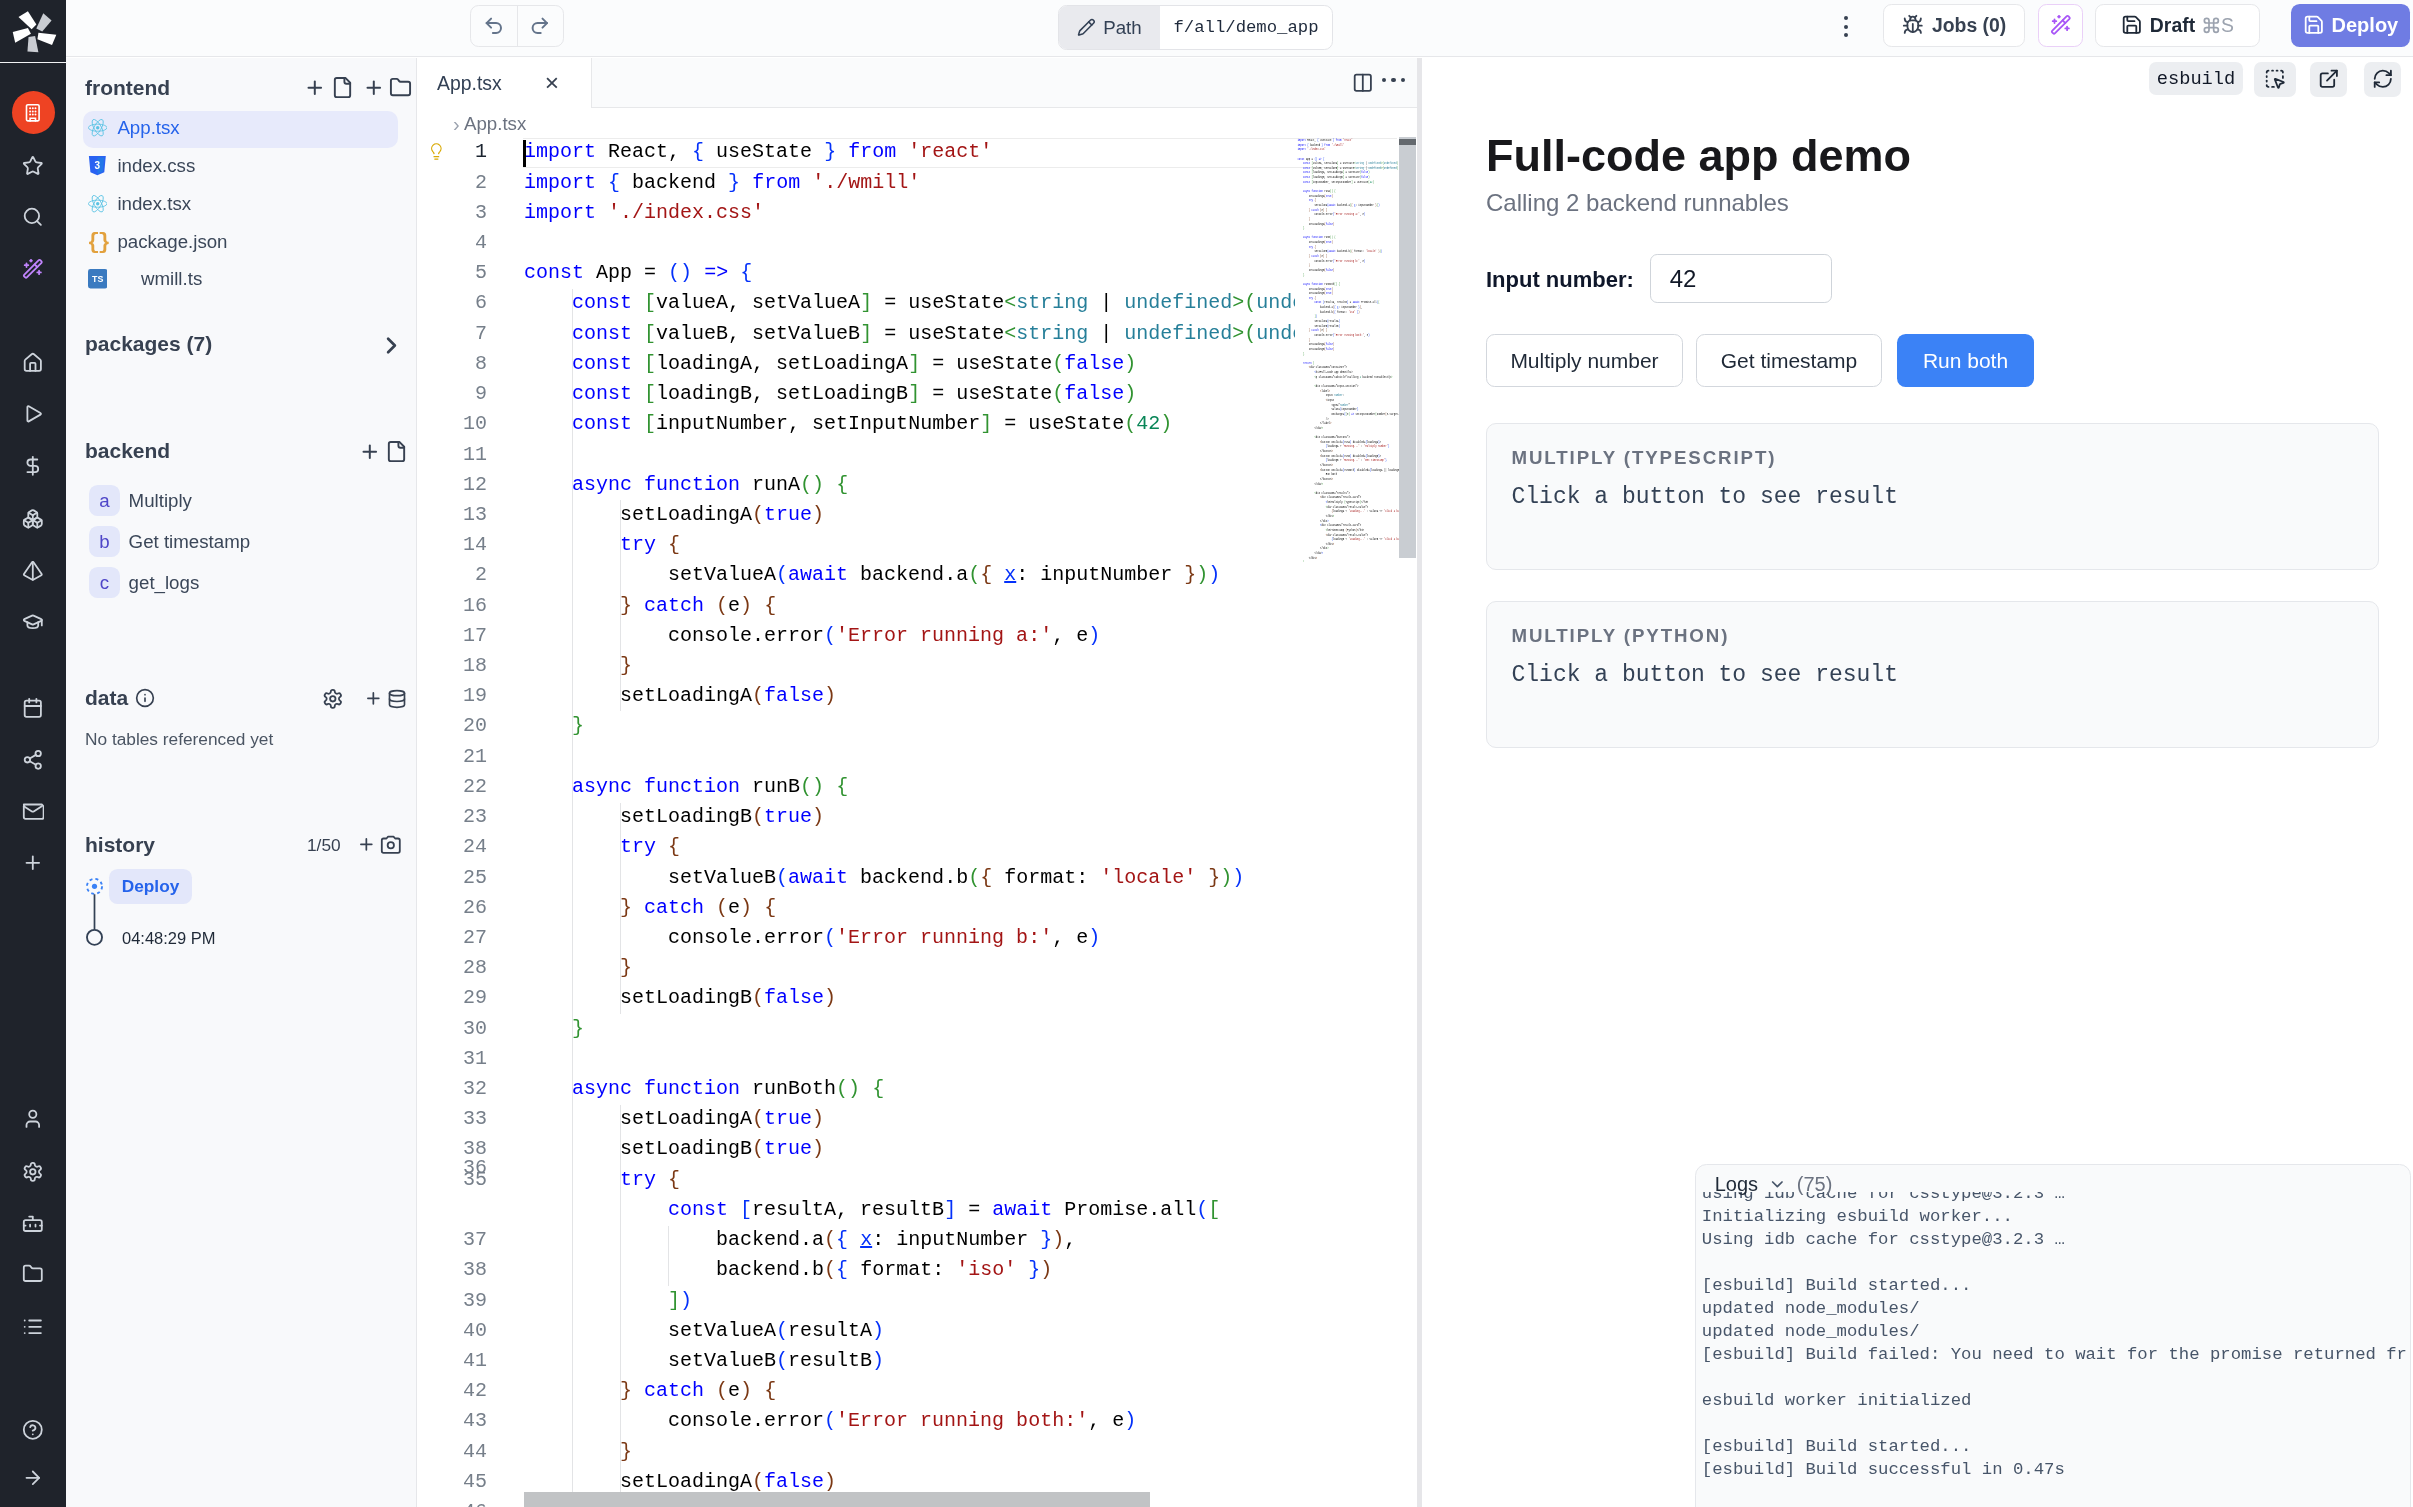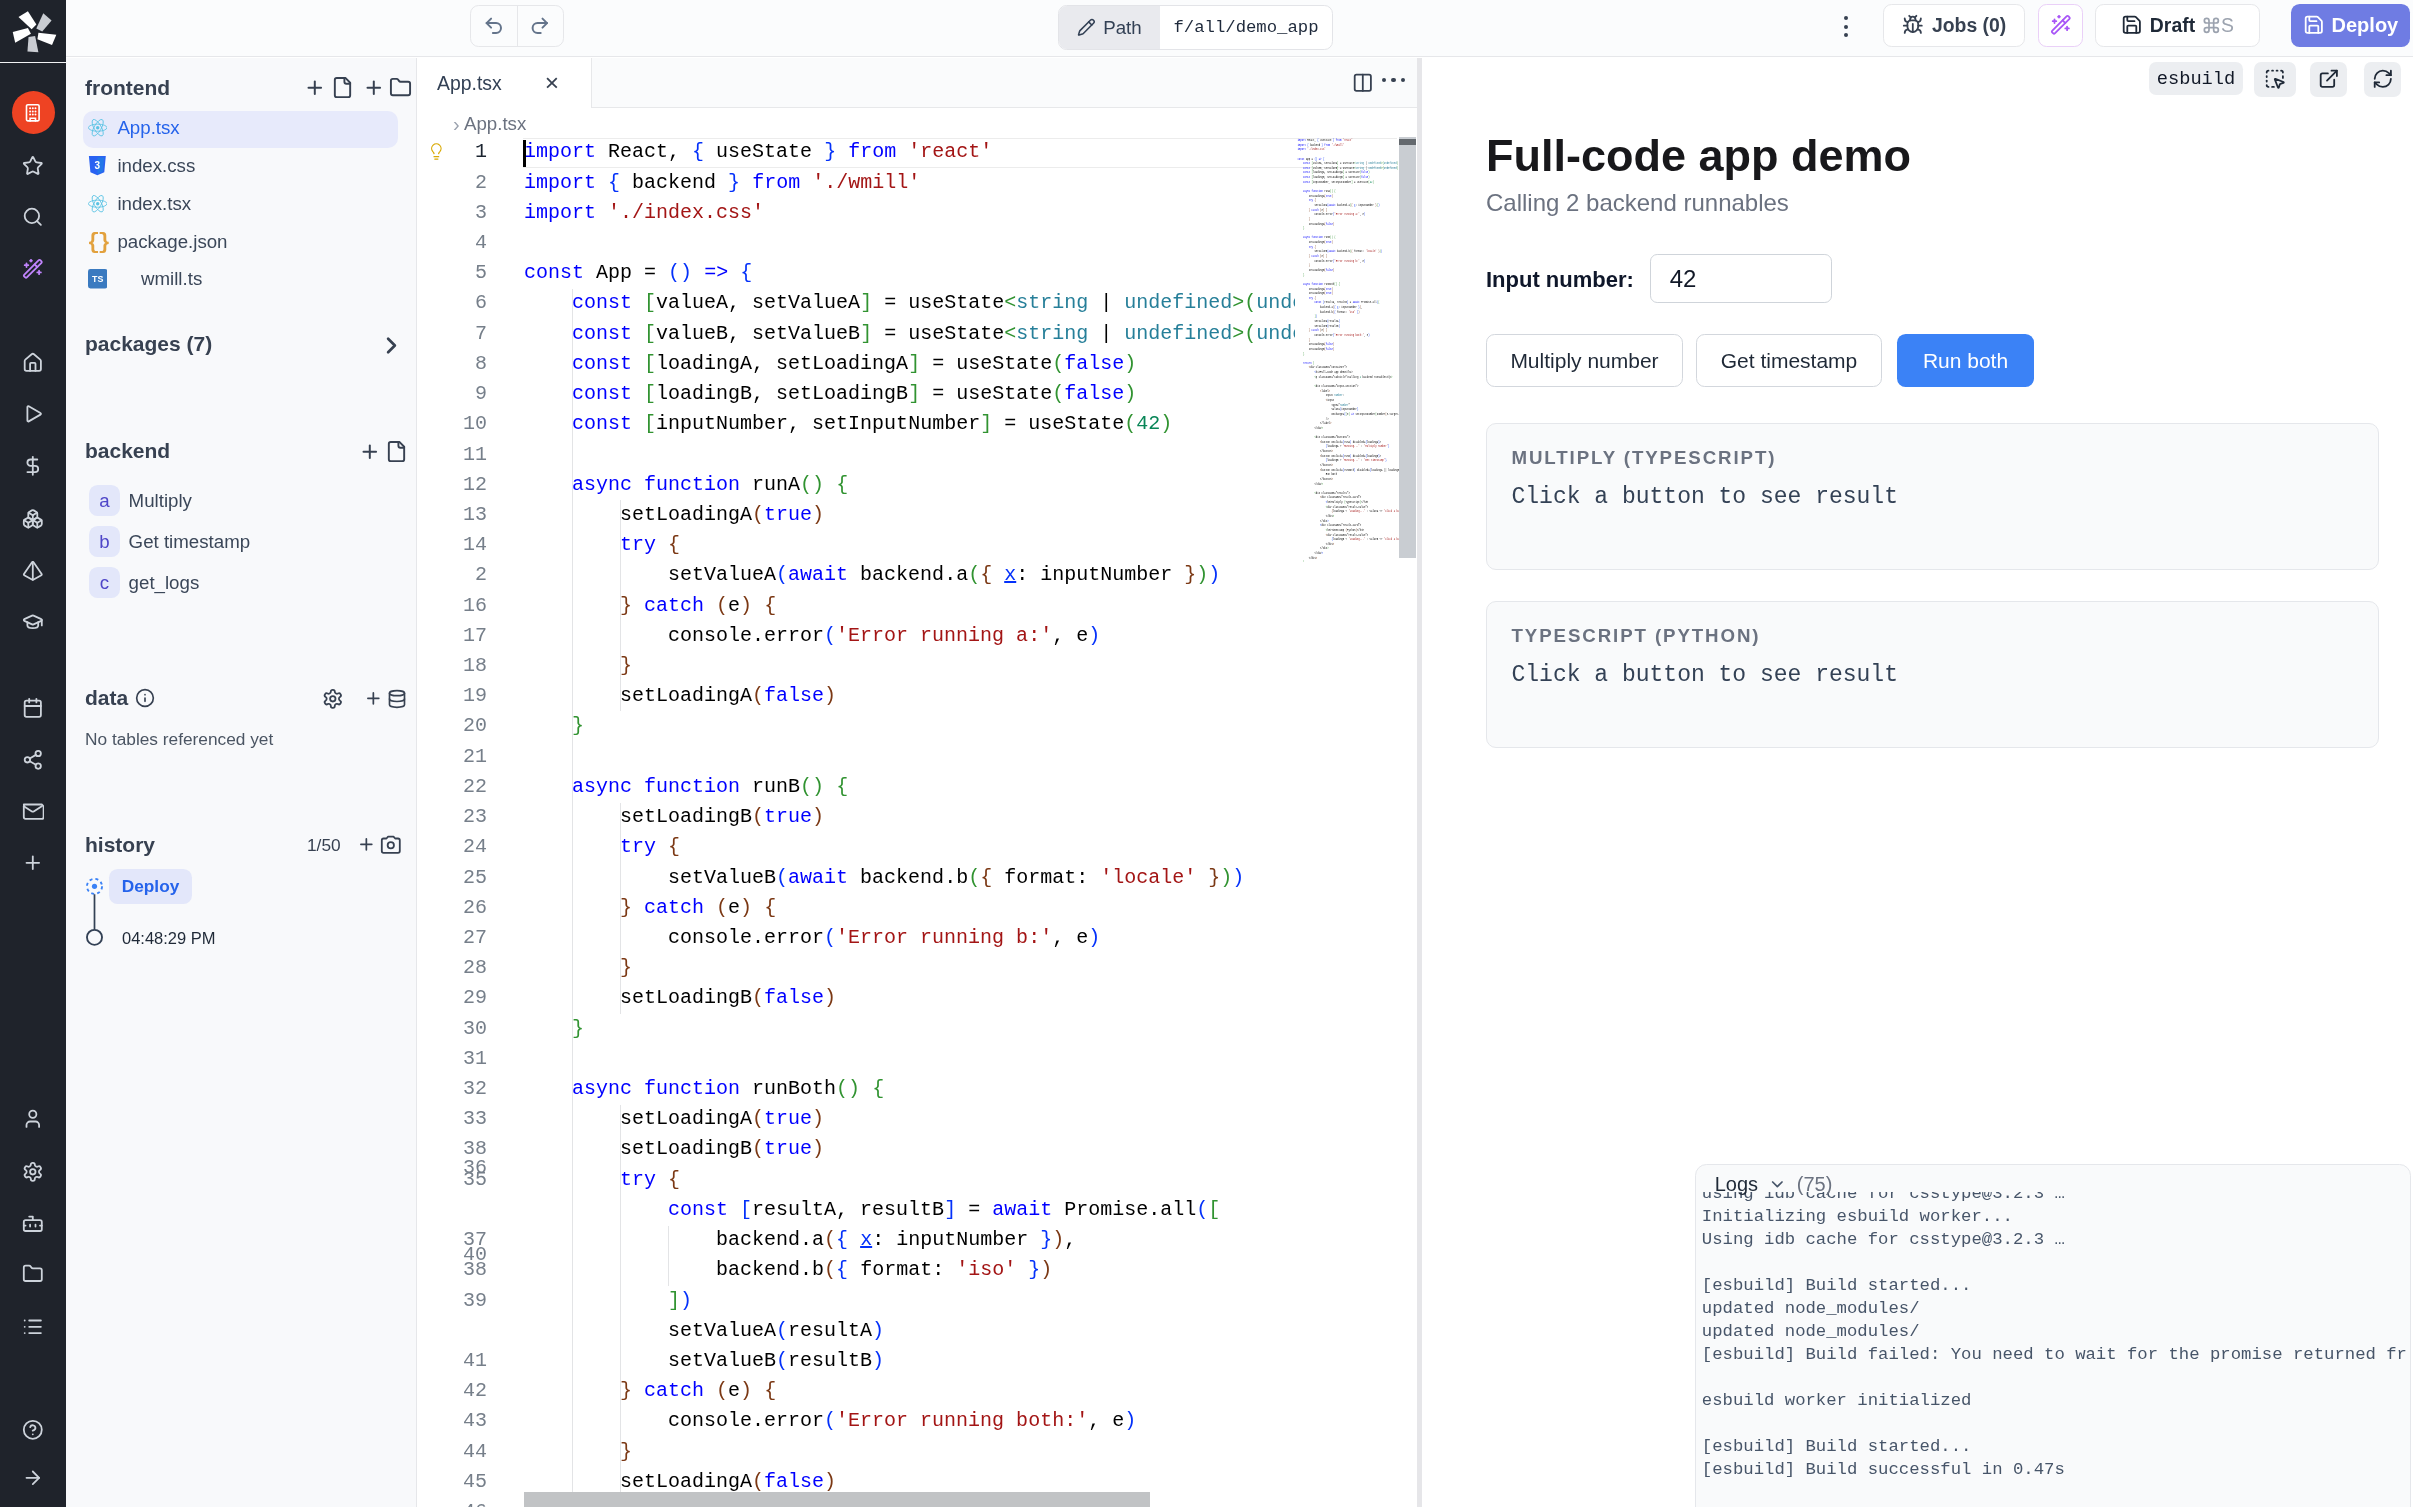--- a/index.html
+++ b/index.html
@@ -476,21 +476,21 @@
 <div class="lnum" style="top:1014px">30</div>
 <div class="lnum" style="top:1044px">31</div>
 <div class="lnum" style="top:1074px">32</div>
 <div class="lnum" style="top:1104px">33</div>
 <div class="lnum" style="top:1134px">38</div>
 <div class="lnum" style="top:1165px">35</div>
 <div class="lnum" style="top:1153px">36</div>
 <div class="lnum" style="top:1225px">37</div>
 <div class="lnum" style="top:1255px">38</div>
 <div class="lnum" style="top:1286px">39</div>
-<div class="lnum" style="top:1240px">40</div>
+<div class="lnum" style="top:1316px">40</div>
 <div class="lnum" style="top:1346px">41</div>
 <div class="lnum" style="top:1376px">42</div>
 <div class="lnum" style="top:1406px">43</div>
 <div class="lnum" style="top:1437px">44</div>
 <div class="lnum" style="top:1467px">45</div>
 <div class="lnum" style="top:1497px">46</div>
     </div>
     <div class="abs" style="left:0;top:-58px;width:876px;height:1655px;overflow:hidden;">
 <div class="cl" style="top:137px"><i style="color:#0000ff;">import</i><i>&nbsp;</i><i style="color:#000000;">React</i><i>,&nbsp;</i><i style="color:#0431fa;">{</i><i>&nbsp;</i><i style="color:#000000;">useState</i><i>&nbsp;</i><i style="color:#0431fa;">}</i><i>&nbsp;</i><i style="color:#0000ff;">from</i><i>&nbsp;</i><i style="color:#a31515;">'react'</i></div>
 <div class="cl" style="top:168px"><i style="color:#0000ff;">import</i><i>&nbsp;</i><i style="color:#0431fa;">{</i><i>&nbsp;</i><i style="color:#000000;">backend</i><i>&nbsp;</i><i style="color:#0431fa;">}</i><i>&nbsp;</i><i style="color:#0000ff;">from</i><i>&nbsp;</i><i style="color:#a31515;">'./wmill'</i></div>
@@ -695,21 +695,21 @@
 
   <div class="pbtn" style="left:64px;width:197px;">Multiply number</div>
   <div class="pbtn" style="left:274px;width:186px;">Get timestamp</div>
   <div class="pbtn" style="left:475px;width:137px;background:#3b82f6;border:none;color:#fff;">Run both</div>
 
   <div class="card" style="top:365px;height:147px;">
     <div class="cardtitle">MULTIPLY (TYPESCRIPT)</div>
     <div class="cardval">Click a button to see result</div>
   </div>
   <div class="card" style="top:543px;height:147px;">
-    <div class="cardtitle">TYPESCRIPT (PYTHON)</div>
+    <div class="cardtitle">MULTIPLY (PYTHON)</div>
     <div class="cardval">Click a button to see result</div>
   </div>
 
   <div id="logs">
     <div id="logtxt">
           <div>using idb cache for csstype@3.2.3 …</div>
           <div>Initializing esbuild worker...</div>
           <div>Using idb cache for csstype@3.2.3 …</div>
           <div>&nbsp;</div>
           <div>[esbuild] Build started...</div>

